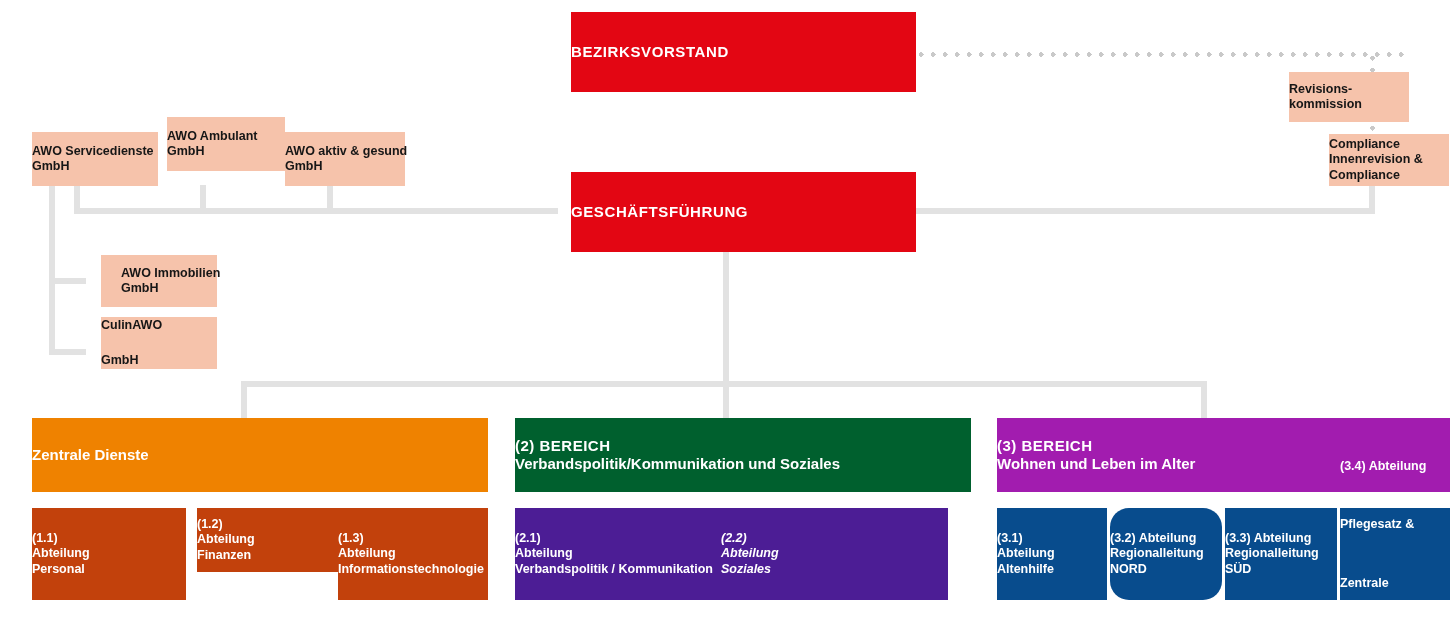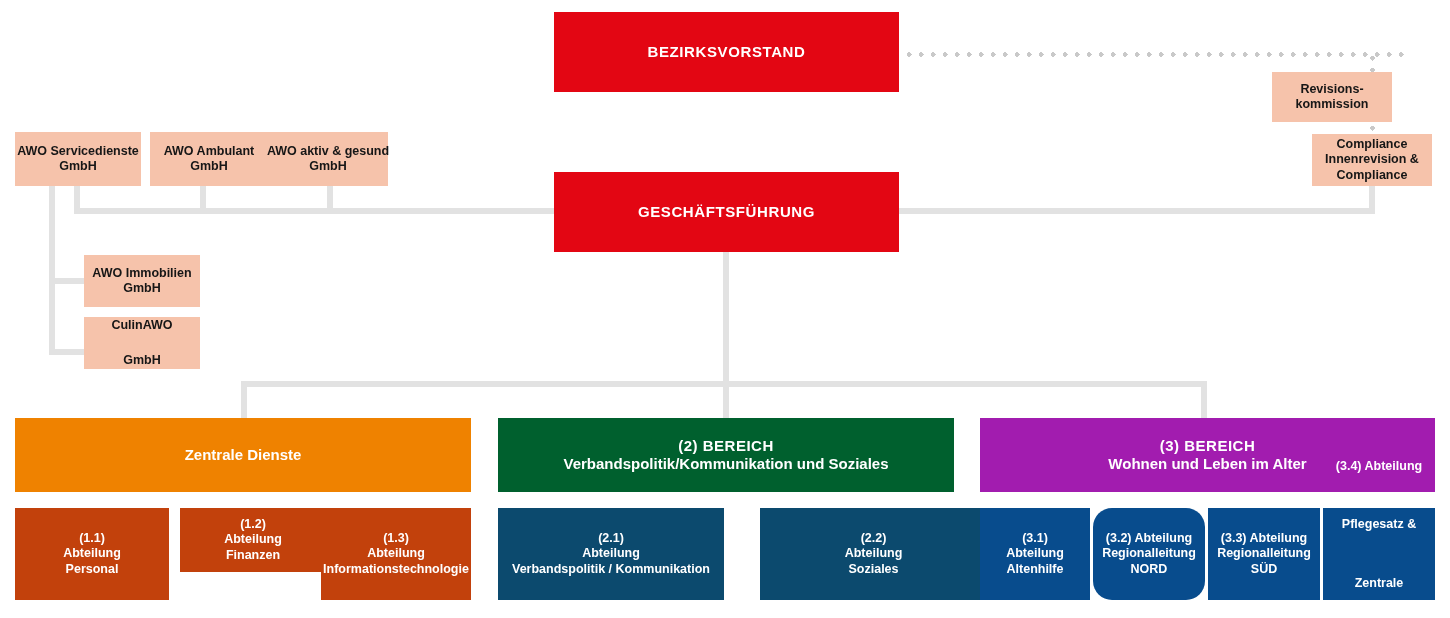--- a/index.html
+++ b/index.html
@@ -15,25 +15,26 @@
     width: 1450px;
     height: 618px;
     background: #ffffff;
     overflow: hidden;
   }
   .node {
     position: absolute;
     box-sizing: border-box;
     display: flex;
     flex-direction: column;
-    align-items: center;
+    align-items: flex-start;
     justify-content: center;
     text-align: center;
     line-height: 1.22;
     z-index: 3;
+    margin-left: 17px;
   }
   .node .ln { display: block; white-space: nowrap; }
 
   
   .n-top {
     background: #e30613;
     color: #ffffff;
     font-weight: bold;
     font-size: 15px;
     letter-spacing: 0.6px;
@@ -58,21 +59,21 @@
   .n-area.green  { background: #00602e; }
   .n-area.blue   { background: #a21caf; }
 
   
   .n-dept {
     color: #ffffff;
     font-weight: bold;
     font-size: 12.5px;
   }
   .n-dept.orange { background: #c2410c; }
-  .n-dept.green  { background: #0c4a6e; }
+  .n-dept.green  { background: #4c1d95; }
   .n-dept.blue   { background: #084c8d; }
 
   
   .conn {
     position: absolute;
     background: #e2e2e2;
     z-index: 1;
   }
   .conn-dotted {
     position: absolute;
@@ -129,34 +130,34 @@
   <div class="node n-sub" style="left:1312px; top:134px; width:120px; height:52px;">
     <span class="ln">Compliance</span>
     <span class="ln">Innenrevision &amp;</span>
     <span class="ln">Compliance</span>
   </div>
 
   <div class="node n-sub" style="left:15px; top:132px; width:126px; height:54px;">
     <span class="ln">AWO Servicedienste</span>
     <span class="ln">GmbH</span>
   </div>
-  <div class="node n-sub" style="left:150px; top:132px; width:118px; height:54px;">
+  <div class="node n-sub" style="left:150px; top:117px; width:118px; height:54px;">
     <span class="ln">AWO Ambulant</span>
     <span class="ln">GmbH</span>
   </div>
   <div class="node n-sub" style="left:268px; top:132px; width:120px; height:54px;">
     <span class="ln">AWO aktiv &amp; gesund</span>
     <span class="ln">GmbH</span>
   </div>
 
   <div class="node n-top" style="left:554px; top:172px; width:345px; height:80px;">
     <span class="ln">GESCHÄFTSFÜHRUNG</span>
   </div>
 
-  <div class="node n-sub" style="left:84px; top:255px; width:116px; height:52px;">
+  <div class="node n-sub" style="left:84px; top:255px; width:116px; height:52px;padding-left:20px;">
     <span class="ln">AWO Immobilien</span>
     <span class="ln">GmbH</span>
   </div>
 
   <div class="node n-sub" style="left:84px; top:317px; width:116px; height:52px;gap:20px;">
     <span class="ln">CulinAWO</span>
     <span class="ln">GmbH</span>
   </div>
 
   <div class="node n-area orange" style="left:15px; top:418px; width:456px; height:74px;">
@@ -180,21 +181,21 @@
 
   <div class="node n-area green" style="left:498px; top:418px; width:456px; height:74px;">
     <span class="ln title">(2) BEREICH</span>
     <span class="ln">Verbandspolitik/Kommunikation und Soziales</span>
   </div>
   <div class="node n-dept green" style="left:498px; top:508px; width:226px; height:92px;">
     <span class="ln">(2.1)</span>
     <span class="ln">Abteilung</span>
     <span class="ln">Verbandspolitik / Kommunikation</span>
   </div>
-  <div class="node n-dept green" style="left:760px; top:508px; width:227px; height:92px;">
+  <div class="node n-dept green" style="left:704px; top:508px; width:227px; height:92px;font-style:italic;">
     <span class="ln">(2.2)</span>
     <span class="ln">Abteilung</span>
     <span class="ln">Soziales</span>
   </div>
 
   <div class="node n-area blue" style="left:980px; top:418px; width:455px; height:74px;">
     <span class="ln title">(3) BEREICH</span>
     <span class="ln">Wohnen und Leben im Alter</span>
   </div>
   <div class="node n-dept blue" style="left:980px; top:508px; width:110px; height:92px;">

